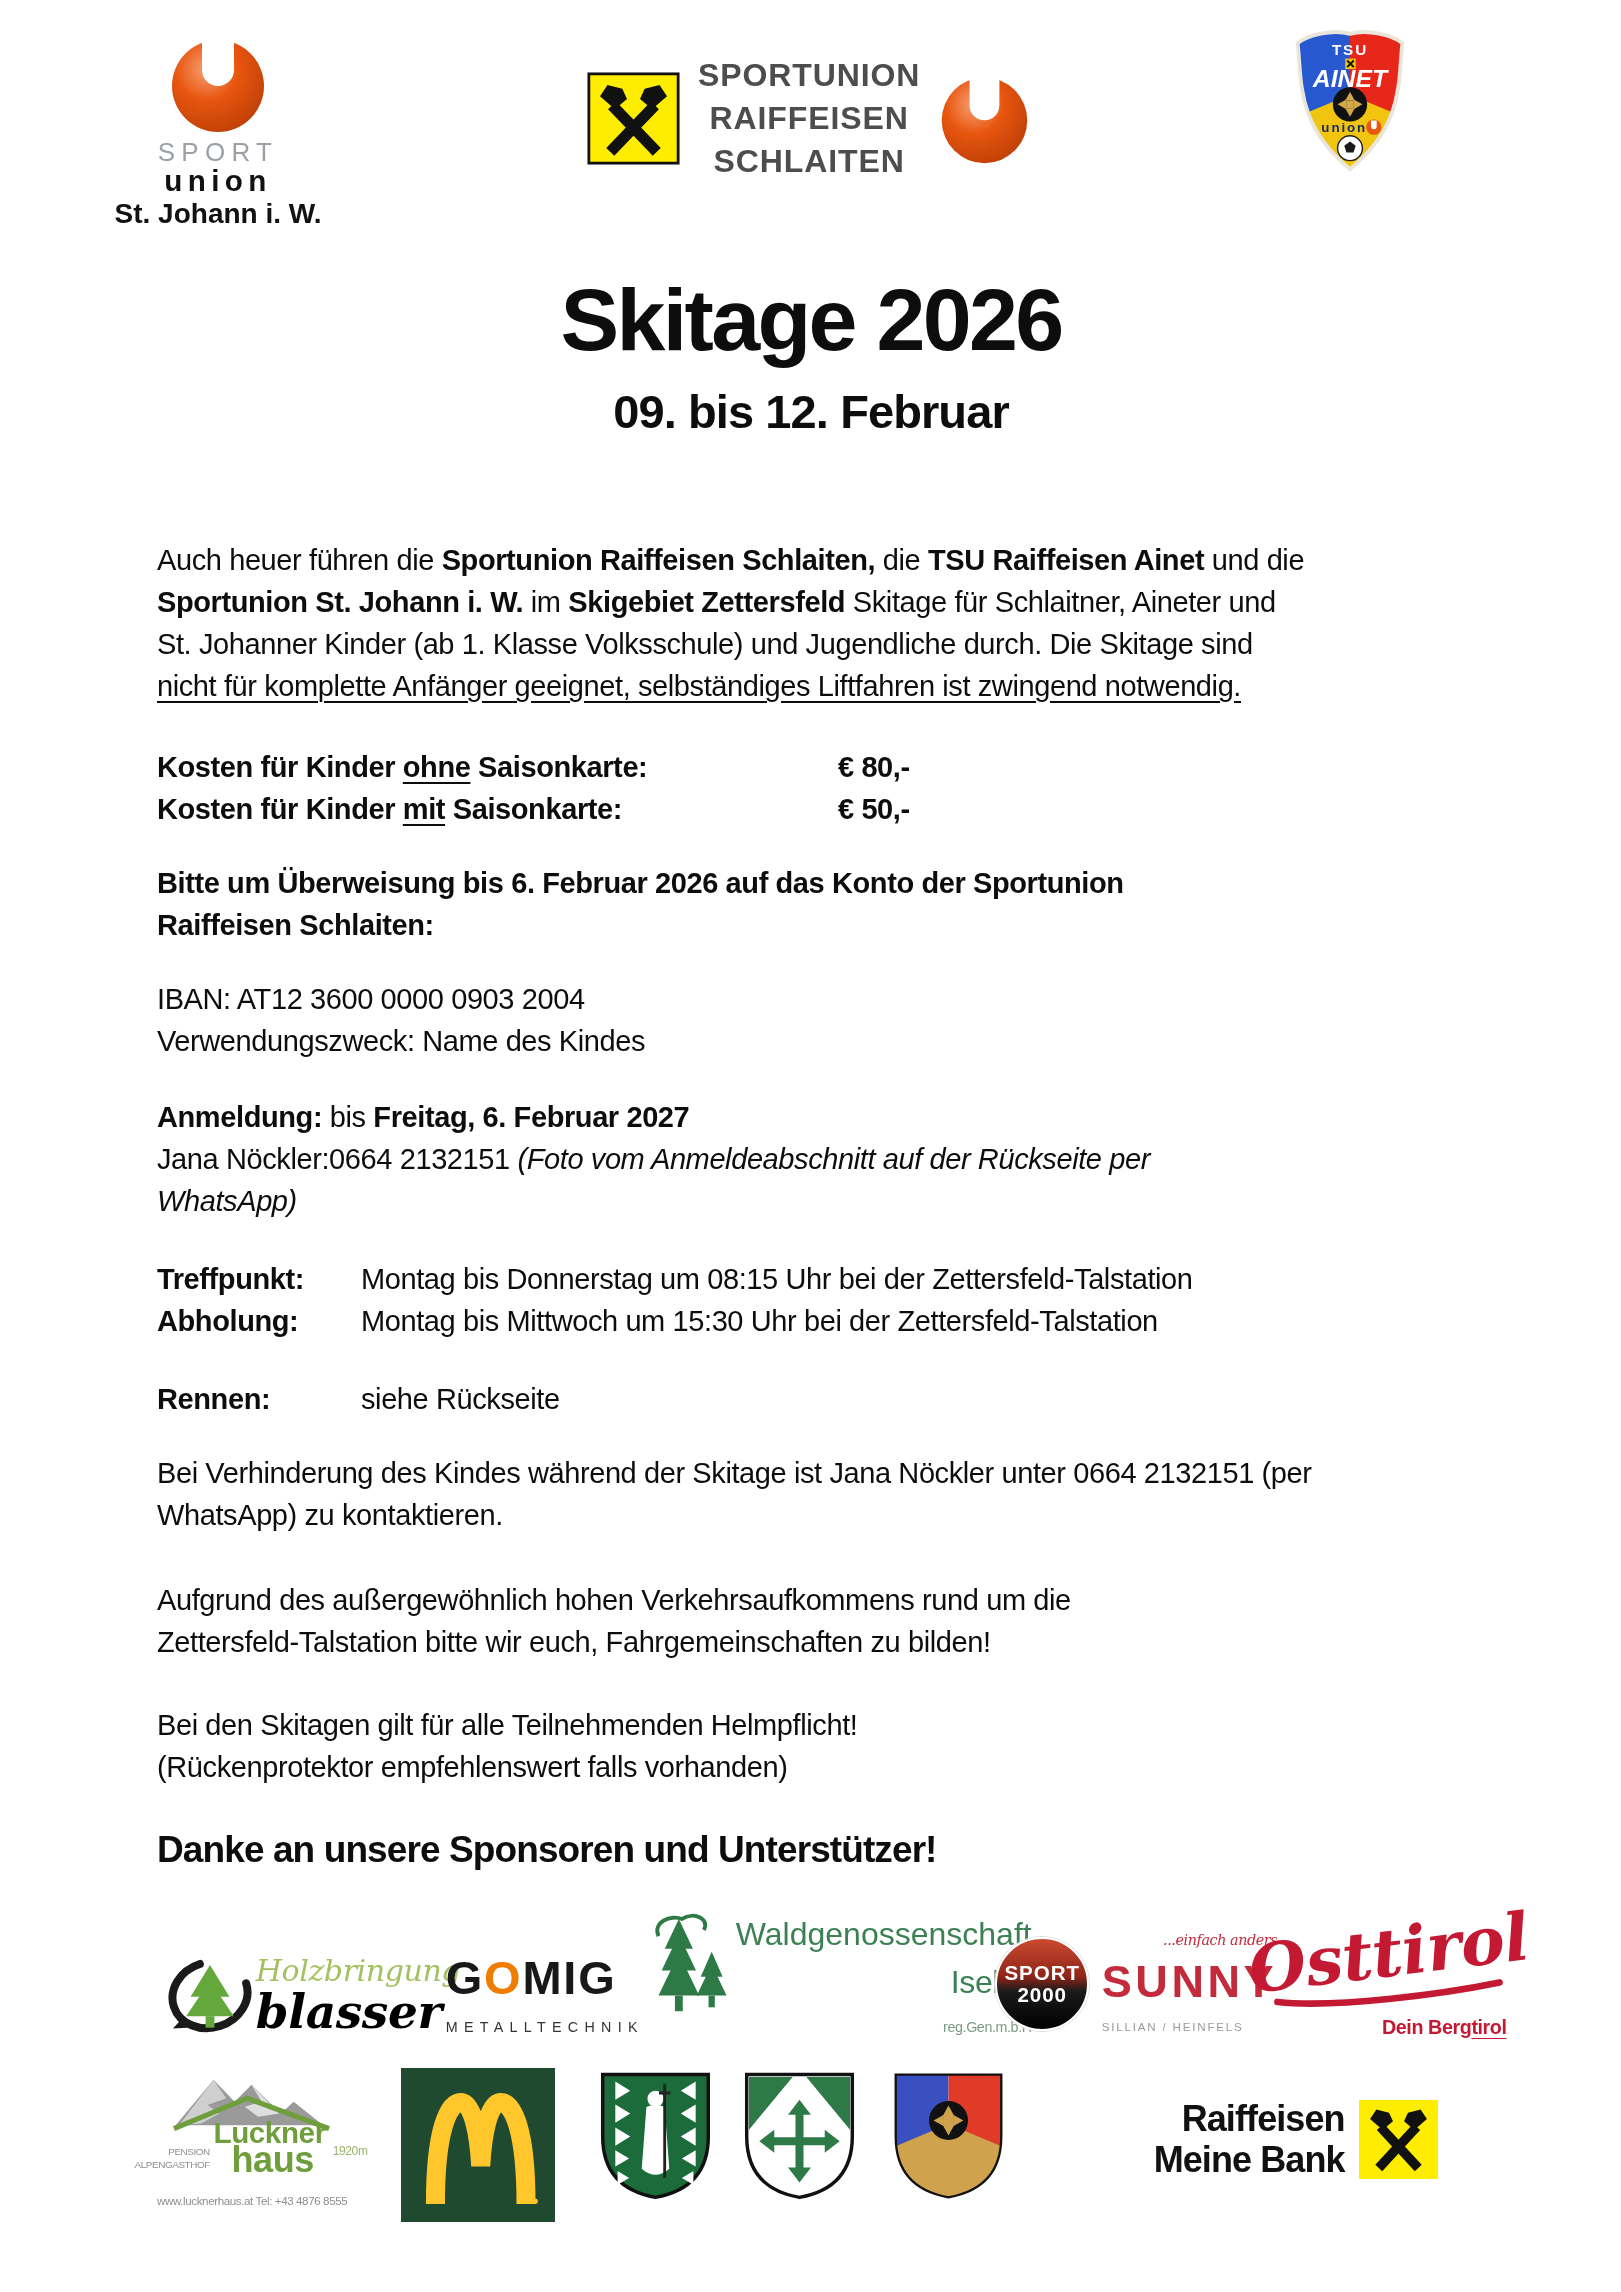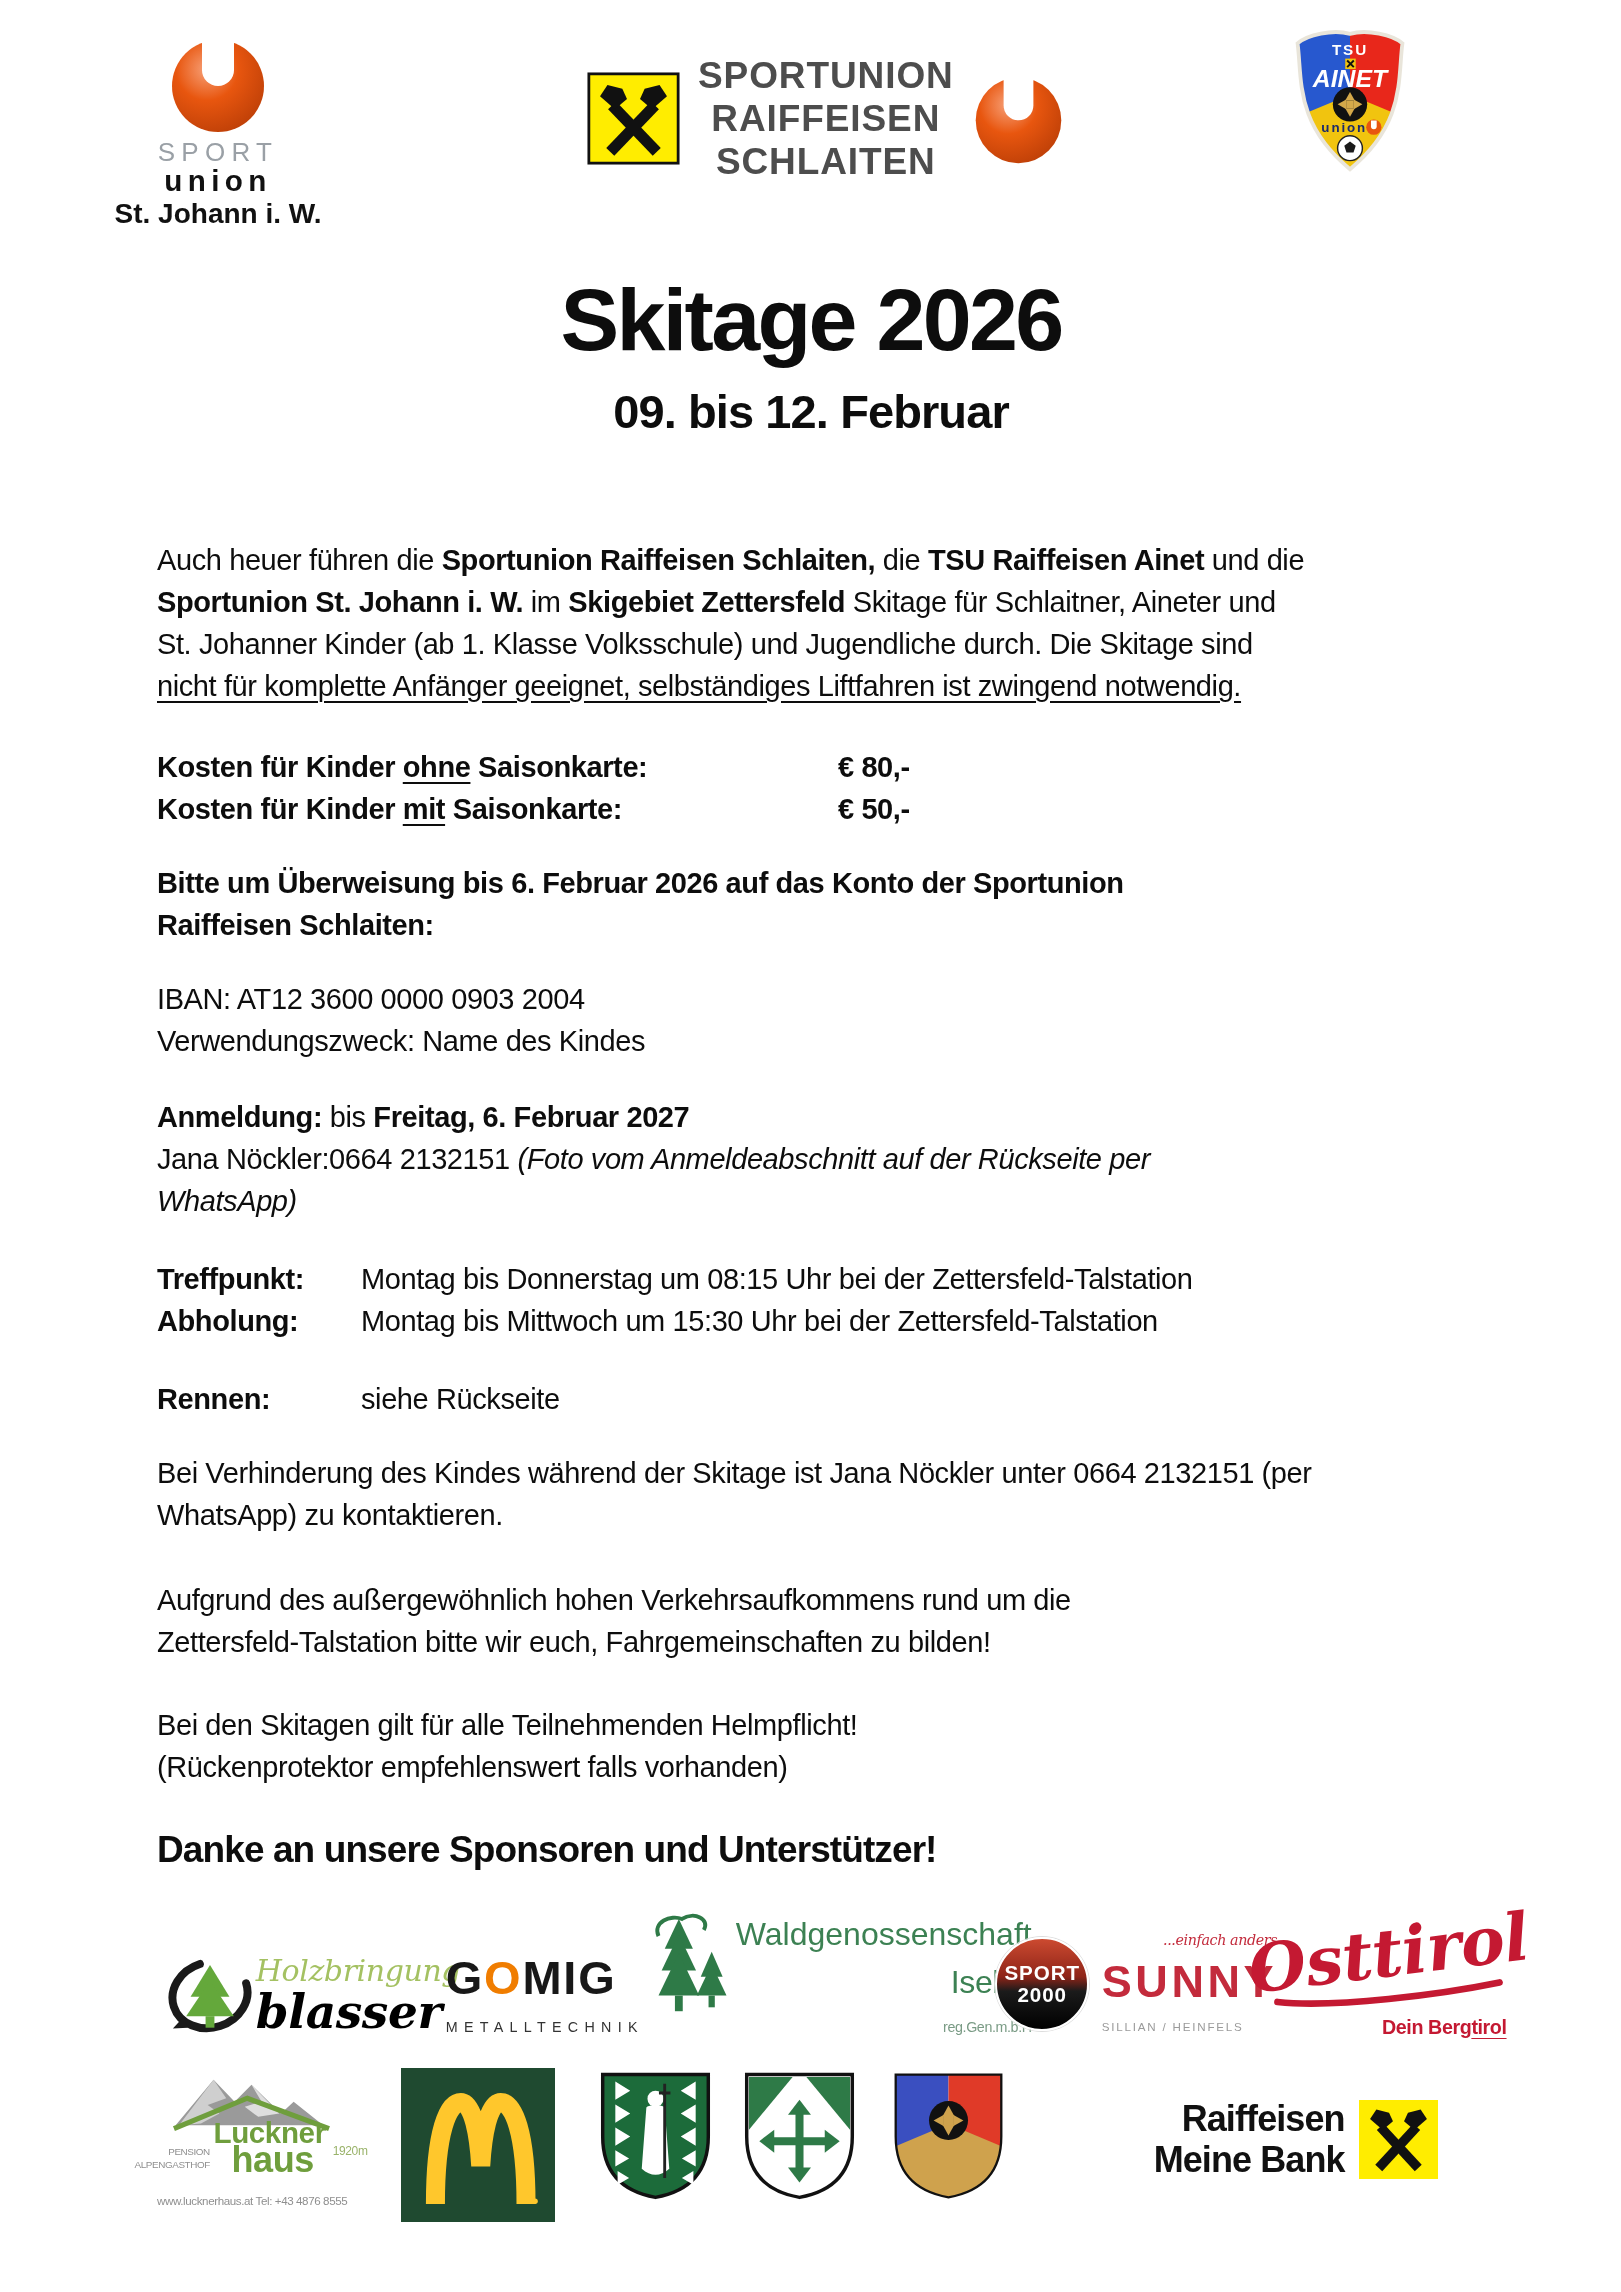--- a/index.html
+++ b/index.html
@@ -9,21 +9,21 @@
   
   .header{position:relative;height:231px;}
   .logo-left{position:absolute;left:97px;top:34px;width:242px;text-align:center;}
   .uball-large{width:100px;height:100px;display:block;margin:0 auto;}
   .sport-txt{font-size:26px;letter-spacing:6.3px;color:#9aa0a6;margin-top:2.7px;font-weight:400;}
   .union-txt{font-size:29.6px;letter-spacing:5.4px;color:#111;font-weight:700;margin-top:-3.6px;}
   .loc-txt{font-size:28px;font-weight:700;color:#111;margin-top:0px;}
 
   .logo-center{position:absolute;left:587px;top:54px;display:flex;align-items:center;gap:18px;}
   .raiff-square{width:93px;height:93px;}
-  .center-lines{text-align:center;font-weight:700;color:#4d4d4d;font-size:37px;line-height:43px;letter-spacing:0.9px;}
+  .center-lines{text-align:center;font-weight:700;color:#4d4d4d;font-size:32px;line-height:43px;letter-spacing:0.9px;}
   .uball-small{width:93px;height:93px;}
 
   .logo-right{position:absolute;left:1288px;top:30px;width:124px;}
   .crest{width:124px;height:143px;}
   .crest-tsu{font-family:"Liberation Sans",sans-serif;font-weight:700;font-size:16px;fill:#fff;letter-spacing:2px;}
   .crest-ainet{font-family:"Liberation Sans",sans-serif;font-style:italic;font-weight:700;font-size:26px;fill:#fff;}
   .crest-union{font-family:"Liberation Sans",sans-serif;font-weight:700;font-size:14px;fill:#1b2a6b;letter-spacing:2px;}
 
   
   .title-block{text-align:center;margin-top:45px;}

